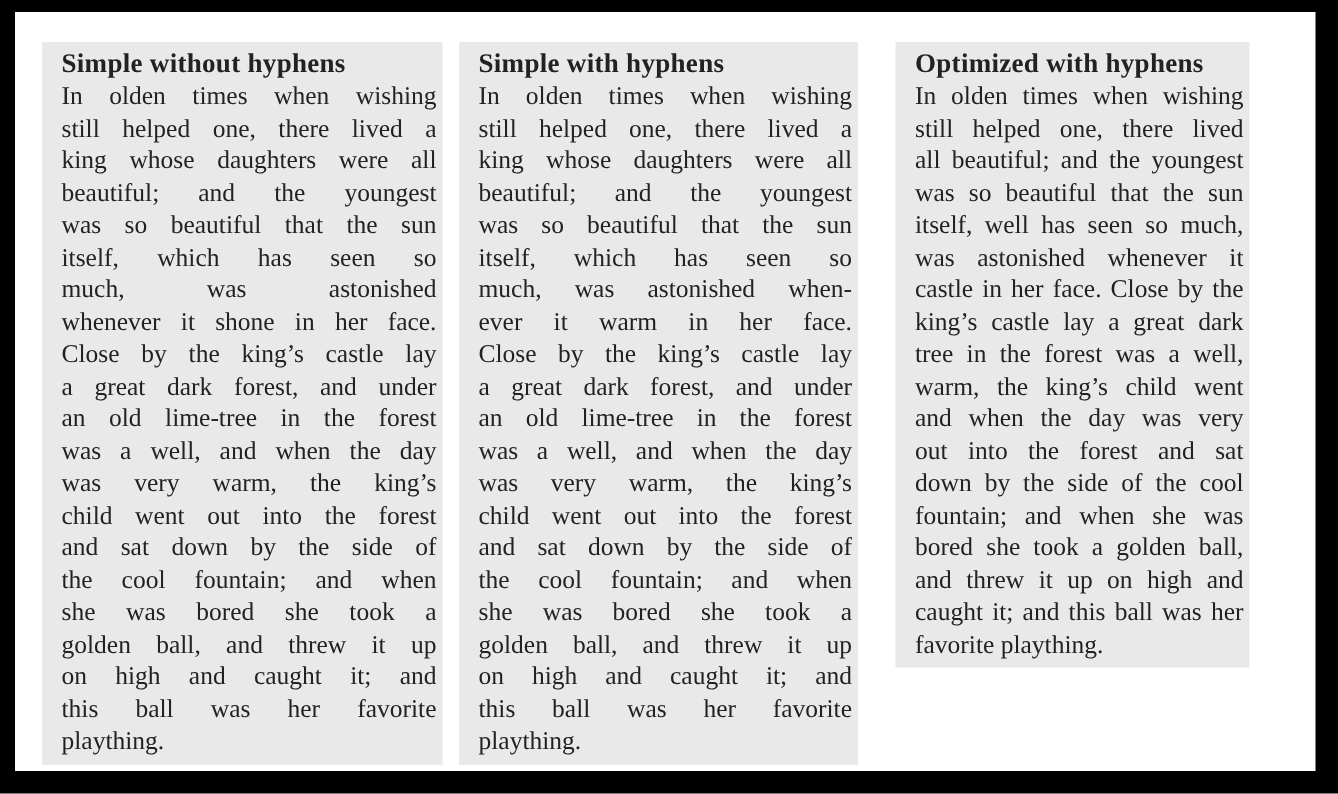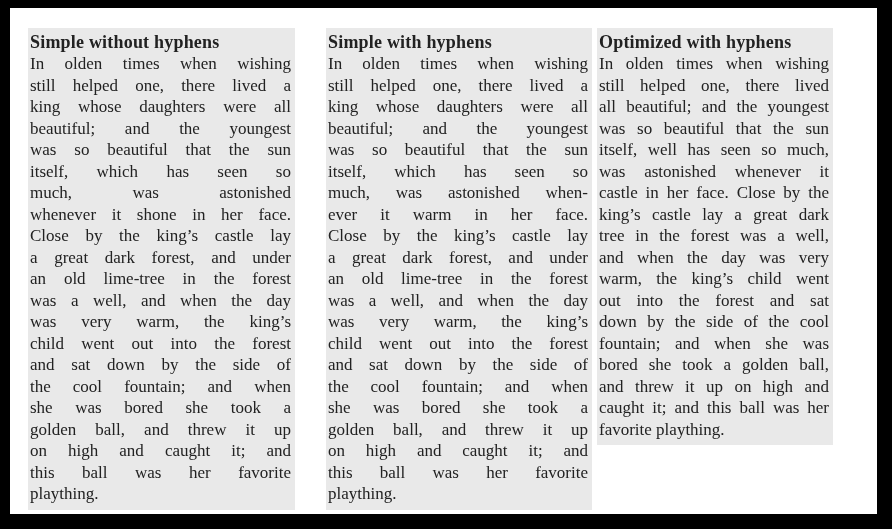--- a/index.html
+++ b/index.html
@@ -15,24 +15,24 @@
     left: 10px; top: 8px;
     width: 867px; height: 506px;
     background: #ffffff;
   }
   .col {
     position: absolute;
     top: 20px;
     width: 267px;
     background: #e9e9e9;
     color: #222222;
-    padding: 3px 4px 5px 2px;
+    padding: 3px 4px 5px 13px;
   }
   .col-1 { left: 18px; }
-  .col-2 { left: 316px; width: 266px; }
+  .col-2 { left: 296px; width: 266px; }
   .col-3 { left: 587px; width: 236px; }
   .heading {
     font-size: 18px;
     font-weight: bold;
     line-height: 22px;
     letter-spacing: 0.2px;
     text-align: left;
     white-space: nowrap;
   }
   .tline {
@@ -110,22 +110,22 @@
     <div class="lines">
         <div class="tline">In olden times when wishing</div>
         <div class="tline">still helped one, there lived</div>
         <div class="tline">all beautiful; and the youngest</div>
         <div class="tline">was so beautiful that the sun</div>
         <div class="tline">itself, well has seen so much,</div>
         <div class="tline">was astonished whenever it</div>
         <div class="tline">castle in her face. Close by the</div>
         <div class="tline">king’s castle lay a great dark</div>
         <div class="tline">tree in the forest was a well,</div>
+        <div class="tline">warm, the king’s child went</div>
         <div class="tline">and when the day was very</div>
-        <div class="tline">warm, the king’s child went</div>
         <div class="tline">out into the forest and sat</div>
         <div class="tline">down by the side of the cool</div>
         <div class="tline">fountain; and when she was</div>
         <div class="tline">bored she took a golden ball,</div>
         <div class="tline">and threw it up on high and</div>
         <div class="tline">caught it; and this ball was her</div>
         <div class="tline tline-last">favorite plaything.</div>
       </div>
   </section>
 

